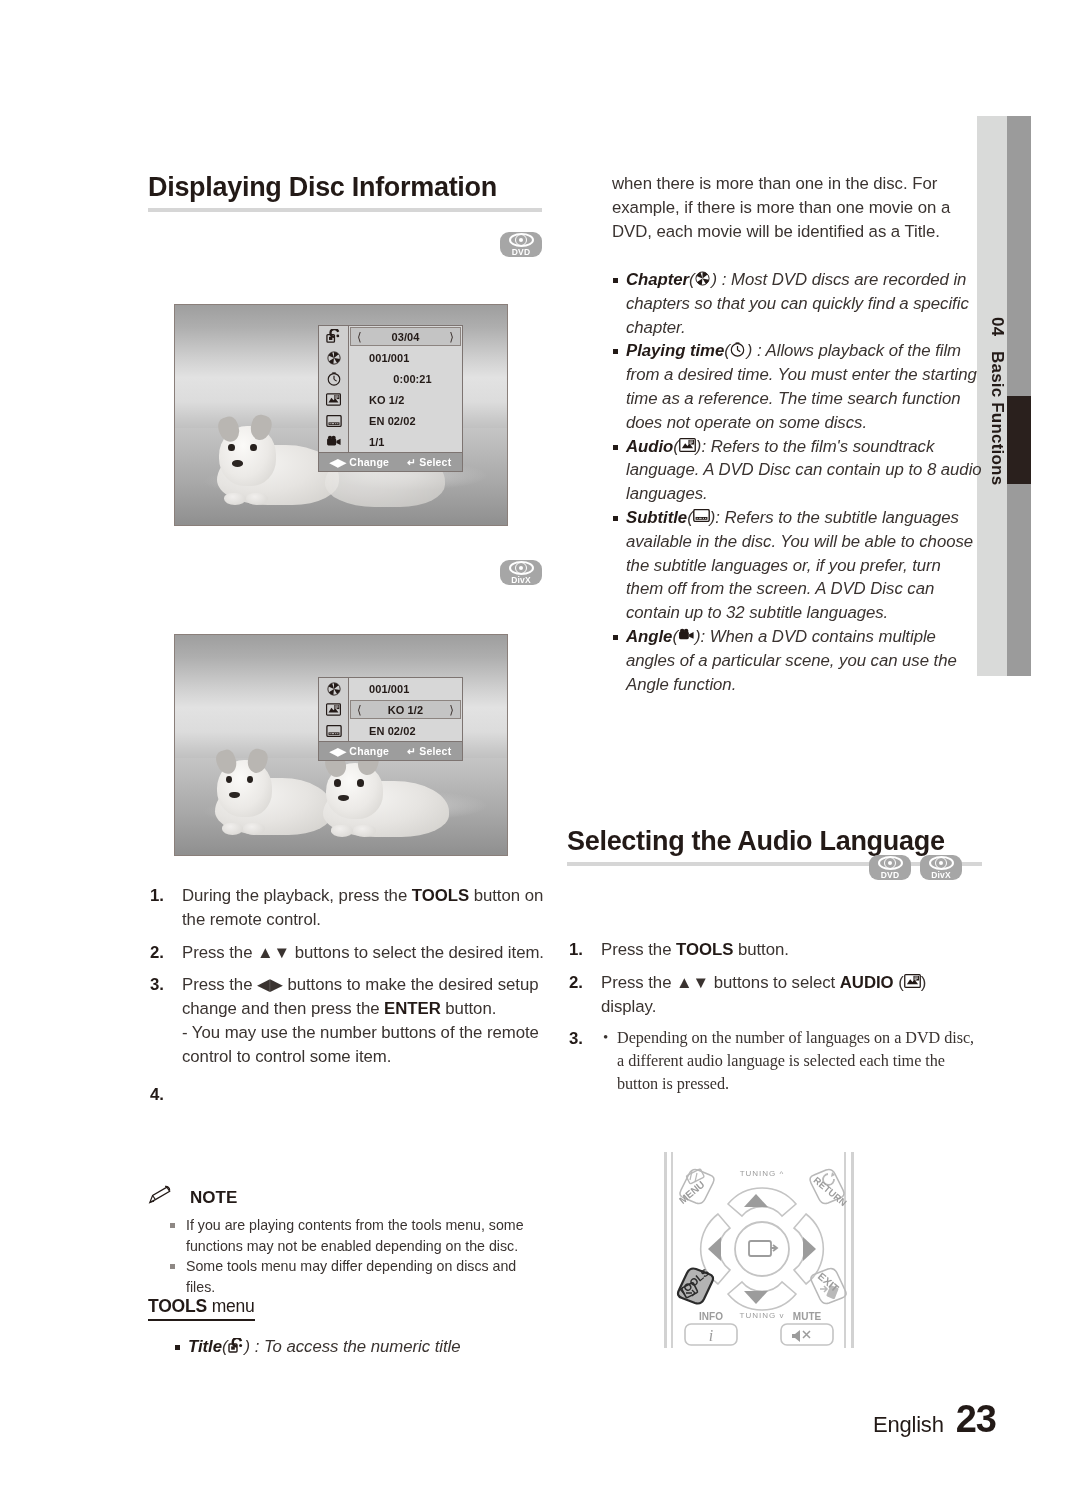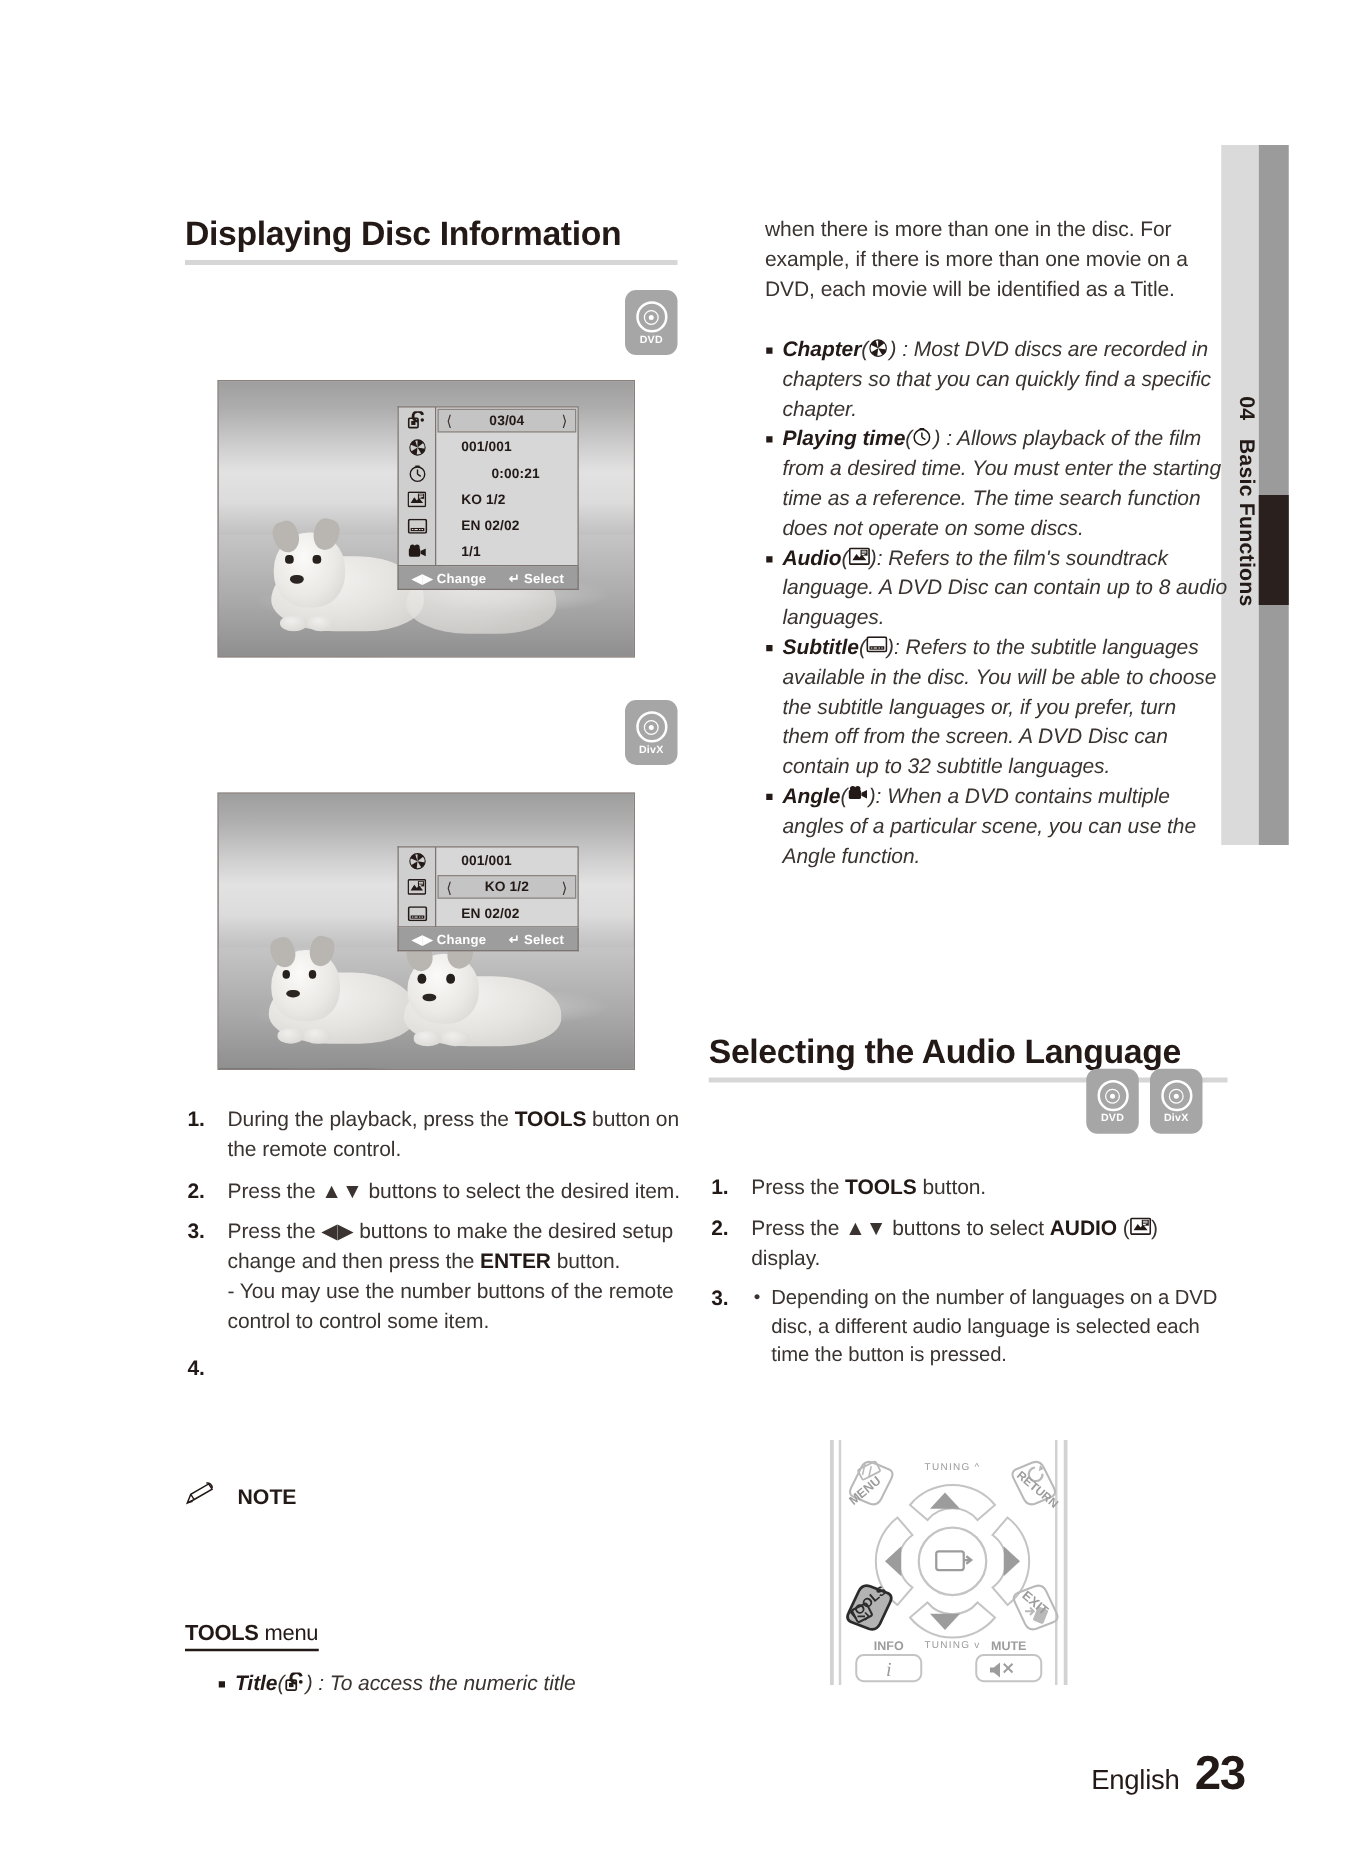--- a/index.html
+++ b/index.html
@@ -85,21 +85,21 @@
     margin-top: 5px;
   }
 
   
   .badge-row {
     display: flex;
     gap: 9px;
   }
   .disc-badge {
     width: 42px;
-    height: 52px;
+    height: 25px;
     border-radius: 9px;
     background: #a6a6a6;
     display: flex;
     flex-direction: column;
     align-items: center;
     justify-content: center;
     color: #ffffff;
   }
   .disc-badge .glyph {
     width: 25px;
@@ -353,20 +353,21 @@
     font-weight: bold;
     color: #231a17;
     font-size: 16.8px;
   }
   ul.dot { list-style: none; margin: 2px 0 0 0; padding: 0; }
   ul.dot > li {
     position: relative;
     padding-left: 16px;
     font-size: 16.2px;
     line-height: 23px;
+    font-family: Liberation Serif, serif;
   }
   ul.dot > li::before {
     content: "\2022";
     position: absolute;
     left: 2px;
     top: -1px;
     font-size: 15px;
   }
 
   
@@ -677,20 +678,24 @@
       <span>
         <svg width="24" height="20" viewBox="0 0 26 21">
             <path d="M2 18.5 L5 11 L20.5 2 L23.5 6.5 L8 15.5 Z" fill="none" stroke="#231a17" stroke-width="1.3"></path>
             <path d="M5 11 L8 15.5" stroke="#231a17" stroke-width="1.2"></path>
             <path d="M18.5 1.2 a4.2 4.2 0 0 1 5 4.3" fill="none" stroke="#231a17" stroke-width="1.3"></path>
             <path d="M2 18.5 L6.6 17.2" stroke="#231a17" stroke-width="1.1"></path>
           </svg>
       </span>
       <span>NOTE</span>
     </div>
+    <ul class="note-list">
+      <li>If you are playing contents from the tools menu, some functions may not be enabled depending on the disc.</li>
+      <li>Some tools menu may differ depending on discs and files.</li>
+    </ul>
   </div>
 
   <div style="position:absolute; top:1296px; left:0; width:400px;">
     <div class="tools-menu-head">
       <span>TOOLS</span><span class="light"> menu</span>
     </div>
     <ul class="sq bodytext" style="margin-top:14px; padding-left:26px;">
       <li>
         <b>Title</b><span>(</span><span class="mi">
           <svg width="16" height="16" viewBox="0 0 16 16">

